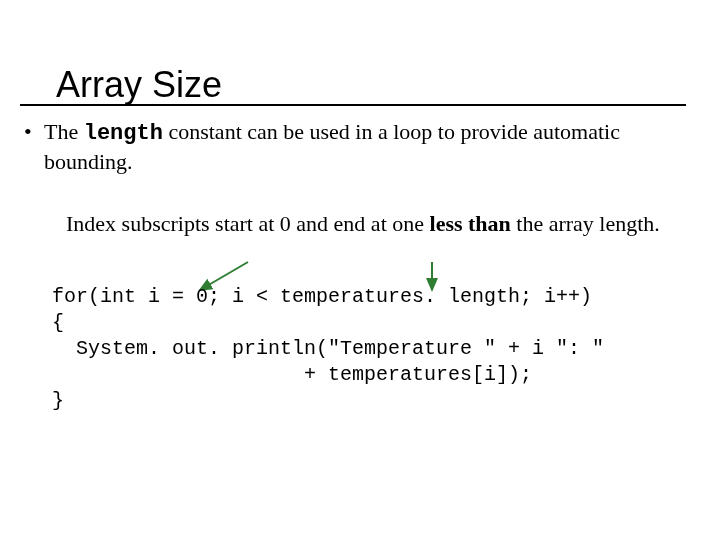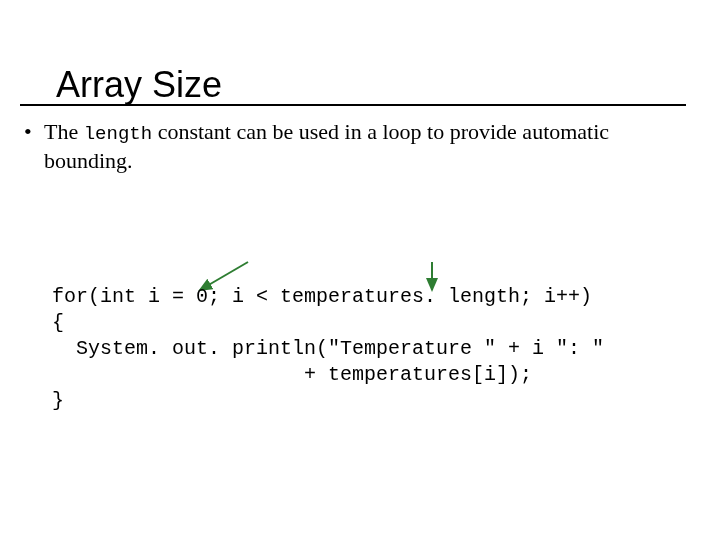--- a/index.html
+++ b/index.html
@@ -50,21 +50,22 @@
     width: 20px;
     flex: 0 0 20px;
     text-align: left;
     font-size: 22px;
   }
   .bullet-text {
     flex: 1 1 auto;
   }
   .mono {
     font-family: "Courier New", Courier, monospace;
-    font-size: 19px;
+    font-size: 22px;
+    font-weight: bold;
   }
   .note {
     position: absolute;
     left: 66px;
     top: 210px;
     width: 600px;
     font-size: 22px;
     line-height: 1.25;
   }
   .bold { font-weight: bold; }
@@ -97,20 +98,23 @@
 
   <div class="body">
     <div class="bullet-row">
       <div class="bullet-dot">•</div>
       <div class="bullet-text">
         <span>The </span><span class="mono">length</span><span> constant can be used in a loop to provide automatic bounding.</span>
       </div>
     </div>
   </div>
 
+  <div class="note">
+    <span>Index subscripts  start at 0 and end at one </span><span class="bold">less than</span><span> the array length.</span>
+  </div>
 
   <svg class="svg-overlay" width="720" height="540">
     <defs>
       <marker id="arrowhead" markerWidth="8" markerHeight="8" refX="6" refY="3" orient="auto">
         <path d="M0,0 L7,3 L0,6 Z" fill="#2e7d32"></path>
       </marker>
     </defs>
 
     <line x1="248" y1="262" x2="200" y2="290" stroke="#2e7d32" stroke-width="2" marker-end="url(#arrowhead)"></line>
 

